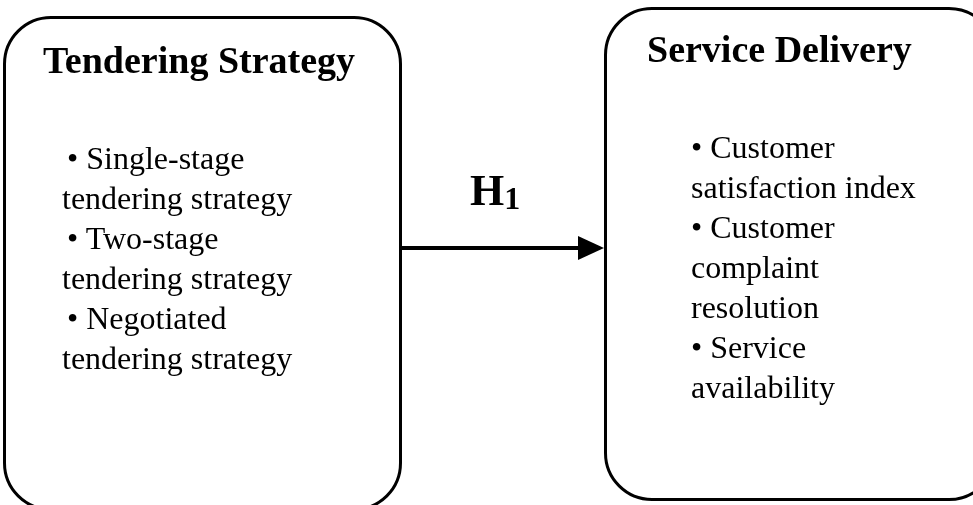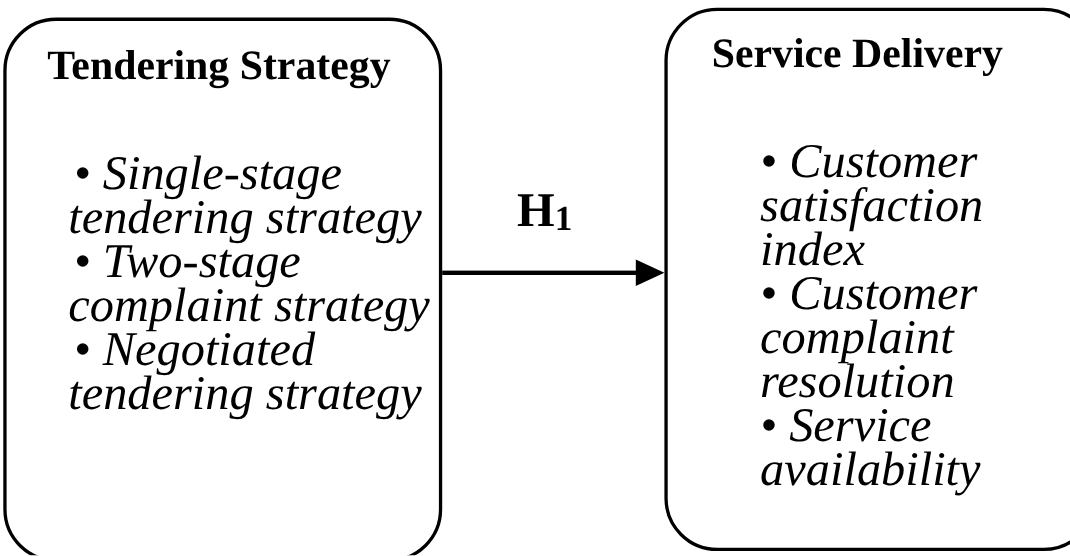--- a/index.html
+++ b/index.html
@@ -40,23 +40,22 @@
     position: absolute;
     font-weight: bold;
     font-size: 38px;
     line-height: 44px;
     white-space: nowrap;
   }
   .box-left .box-title  { left: 37px; top: 19px; }
   .box-right .box-title { left: 40px; top: 17px; }
   .box-body {
     position: absolute;
-    font-size: 44px;
+    font-size: 32px;
     line-height: 40px;
-    font-style: italic;
   }
   .box-left .box-body  { left: 56px; top: 119px; width: 330px; }
   .box-right .box-body { left: 61px; top: 117px; width: 300px; margin-left: 23px; }
   .bullet {
     margin: 0;
     white-space: pre-wrap;
   }
   .box-left .bullet { text-indent: 5px; }
   .arrow-line {
     position: absolute;
@@ -94,21 +93,21 @@
 <body>
 
 <div class="canvas">
 
   <div class="box box-left">
     <div class="box-title">Tendering Strategy</div>
     <div class="box-body">
       <p class="bullet">• Single-stage
 tendering strategy</p>
       <p class="bullet">• Two-stage
-complaint strategy</p>
+tendering strategy</p>
       <p class="bullet">• Negotiated
 tendering strategy</p>
     </div>
   </div>
 
   <div class="arrow-line"></div>
   <div class="arrow-head"></div>
 
   <div class="hypothesis">
     <span class="hyp-base">H</span><span class="hyp-sub">1</span>

